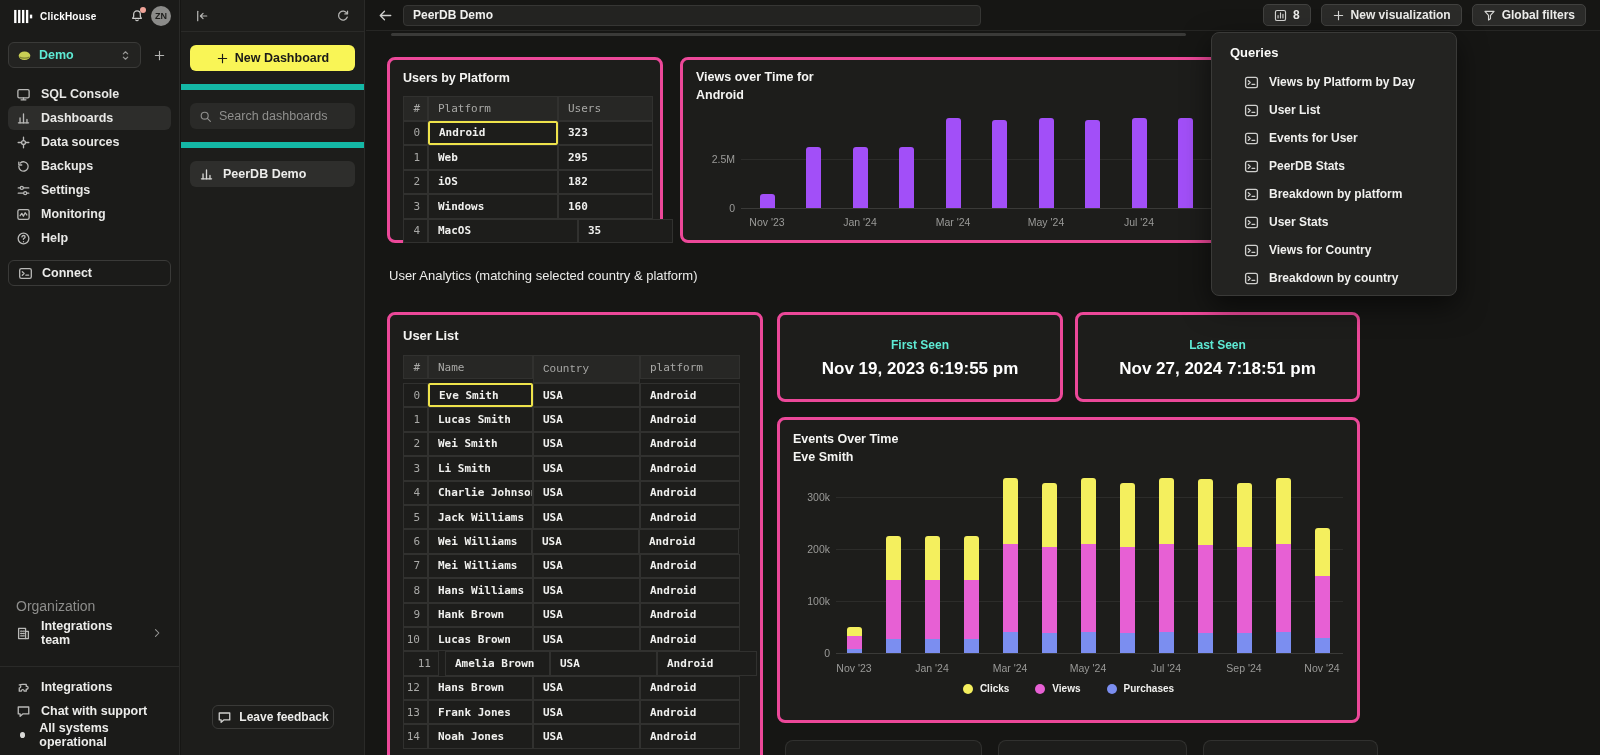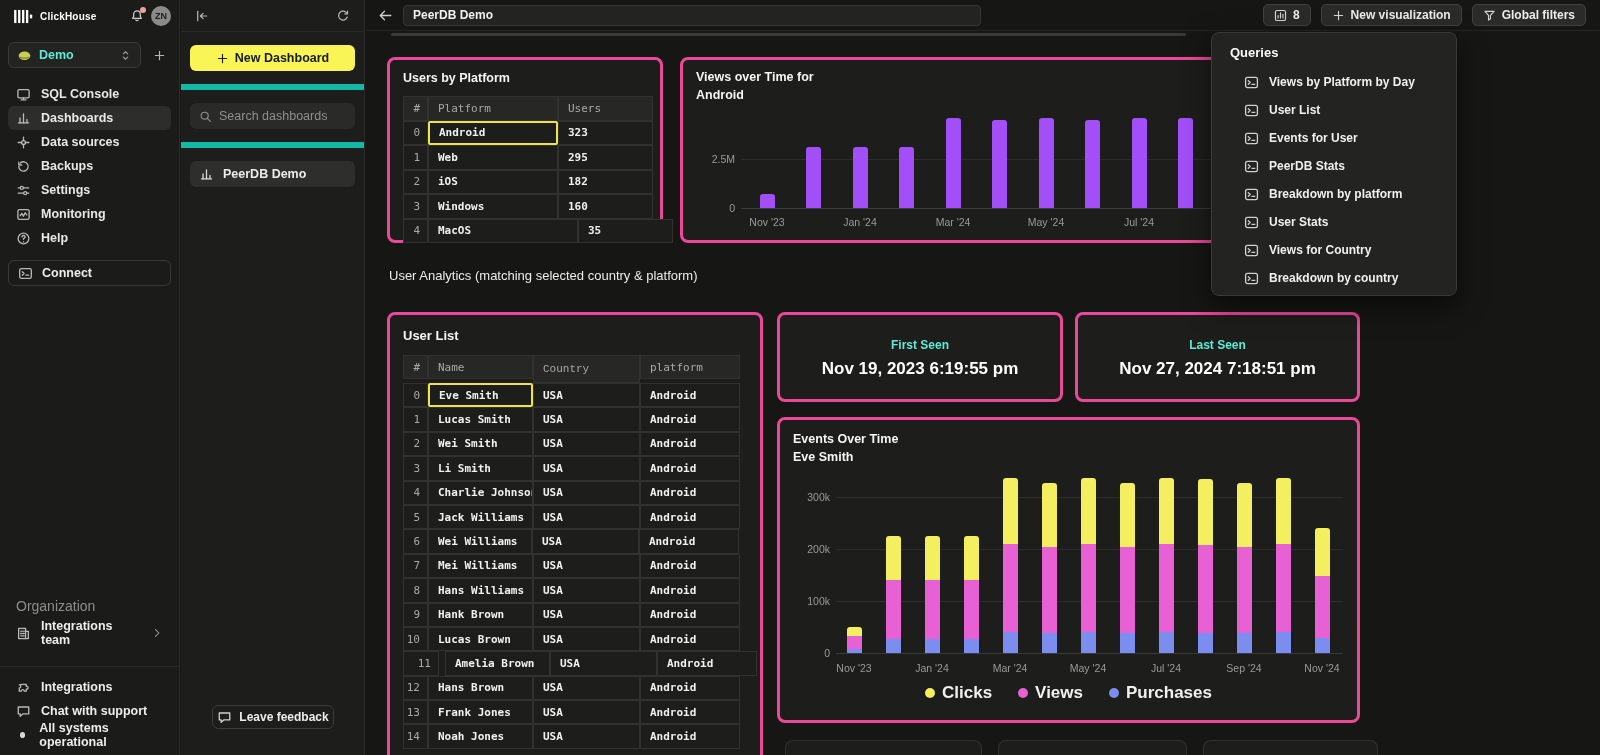--- a/index.html
+++ b/index.html
@@ -98,21 +98,21 @@
   .tcell.sel { border:2px solid #eee34b; border-radius:2px; }
 
   
   .grid-line { position:absolute; left:0; right:0; height:1px; background:#2c2c2a; }
   .grid-line.base { background:#3a3a38; }
   .ytick { position:absolute; color:#9a9a98; font-size:10.5px; text-align:right; width:44px; }
   .xtick { position:absolute; color:#9a9a98; font-size:10.5px; transform:translateX(-50%); white-space:nowrap; }
   .bar { position:absolute; border-radius:3px 3px 0 0; }
   .seg { position:absolute; }
   .legend { position:absolute; display:flex; gap:26px; justify-content:center; width:100%; }
-  .legend-item { display:flex; align-items:center; gap:7px; font-size:17px; font-weight:700; color:#f0f0ee; }
+  .legend-item { display:flex; align-items:center; gap:7px; font-size:10px; font-weight:700; color:#f0f0ee; }
   .legend-dot { width:10px; height:10px; border-radius:50%; }
 
   .kpi-label { position:absolute; width:100%; text-align:center; font-weight:700; font-size:12px; color:#5eead4; }
   .kpi-value { position:absolute; width:100%; text-align:center; font-weight:700; font-size:17px; color:#ffffff; }
 
   #analytics-note { position:absolute; left:23px; top:268px; font-size:13px; color:#ececea; }
 
   
   #queries-menu { position:absolute; left:845px; top:32px; width:246px; height:264px;
     background:#232321; border:1px solid #3a3a38; border-radius:8px;

